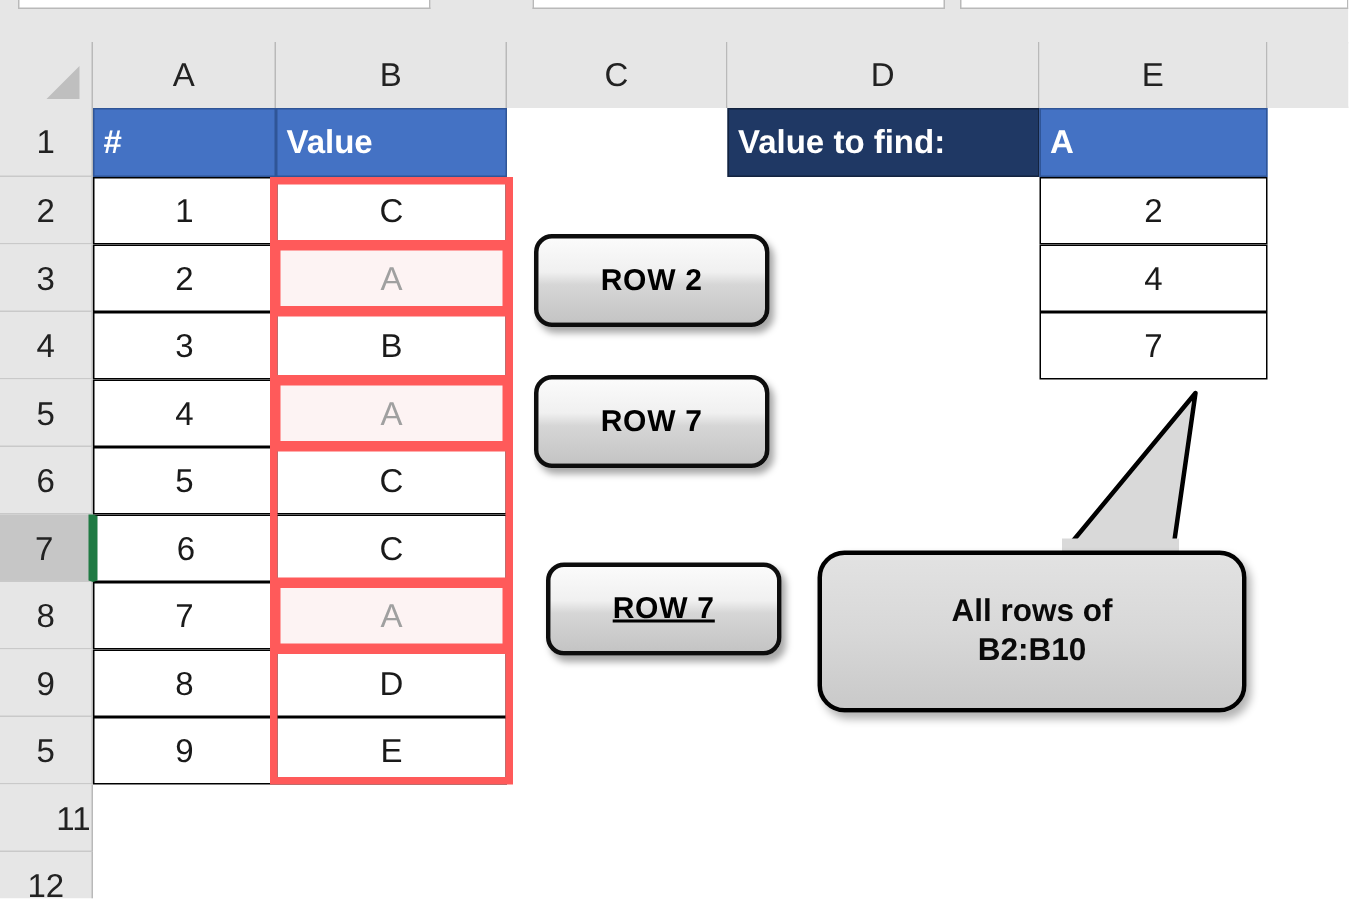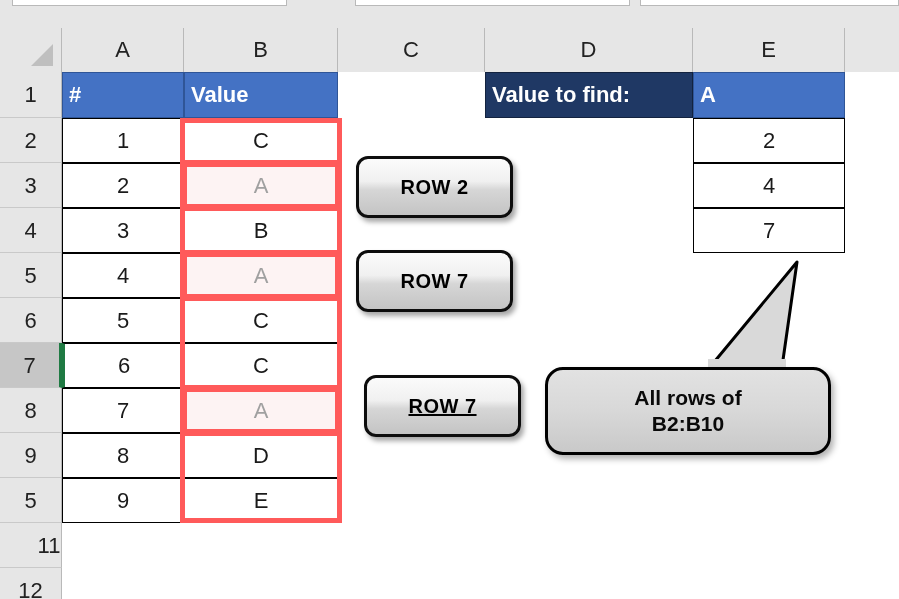--- a/index.html
+++ b/index.html
@@ -161,21 +161,21 @@
     letter-spacing: 0.5px;
     box-sizing: border-box;
   }
 
   
   .callout {
     position: absolute;
     left: 545px;
     top: 367px;
     width: 286px;
-    height: 88px;
+    height: 108px;
     border-radius: 18px;
     border: 3px solid #000000;
     background: linear-gradient(to bottom, #e2e2e2 0%, #d8d8d8 50%, #c9c9c9 100%);
     box-shadow: 3px 4px 6px rgba(0,0,0,0.3);
     display: flex;
     flex-direction: column;
     align-items: center;
     justify-content: center;
     font-size: 21px;
     font-weight: bold;

